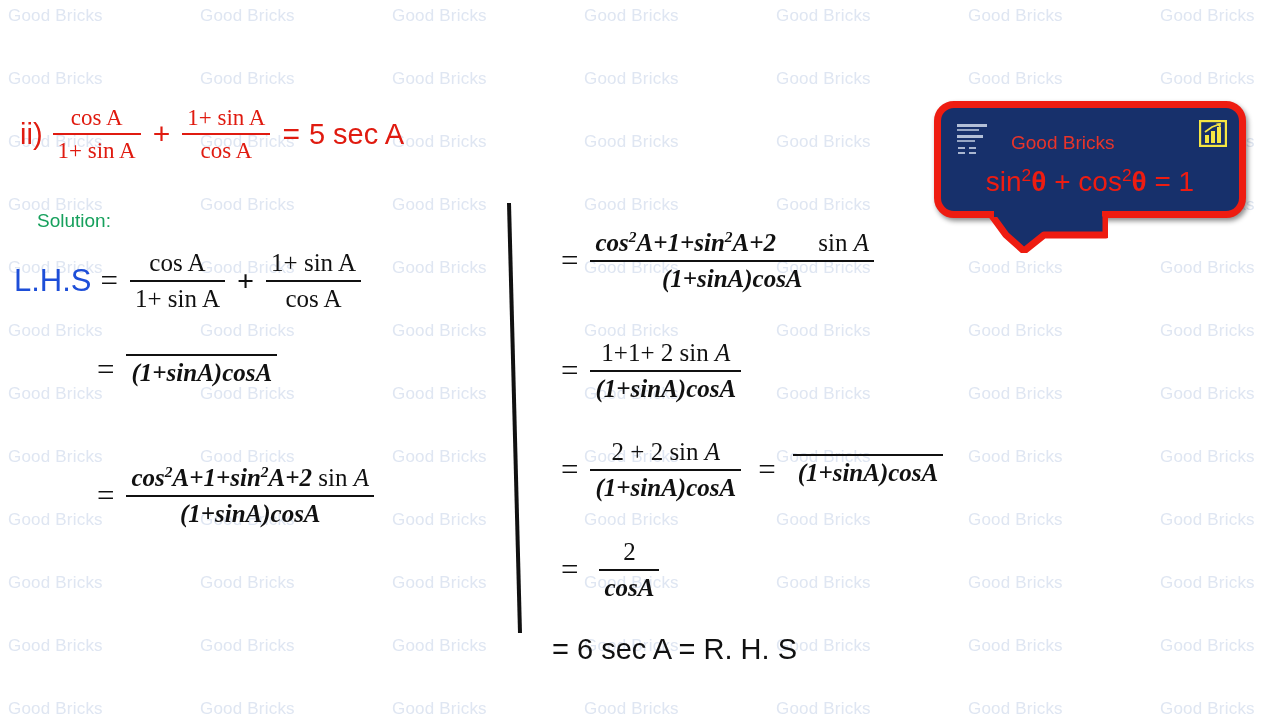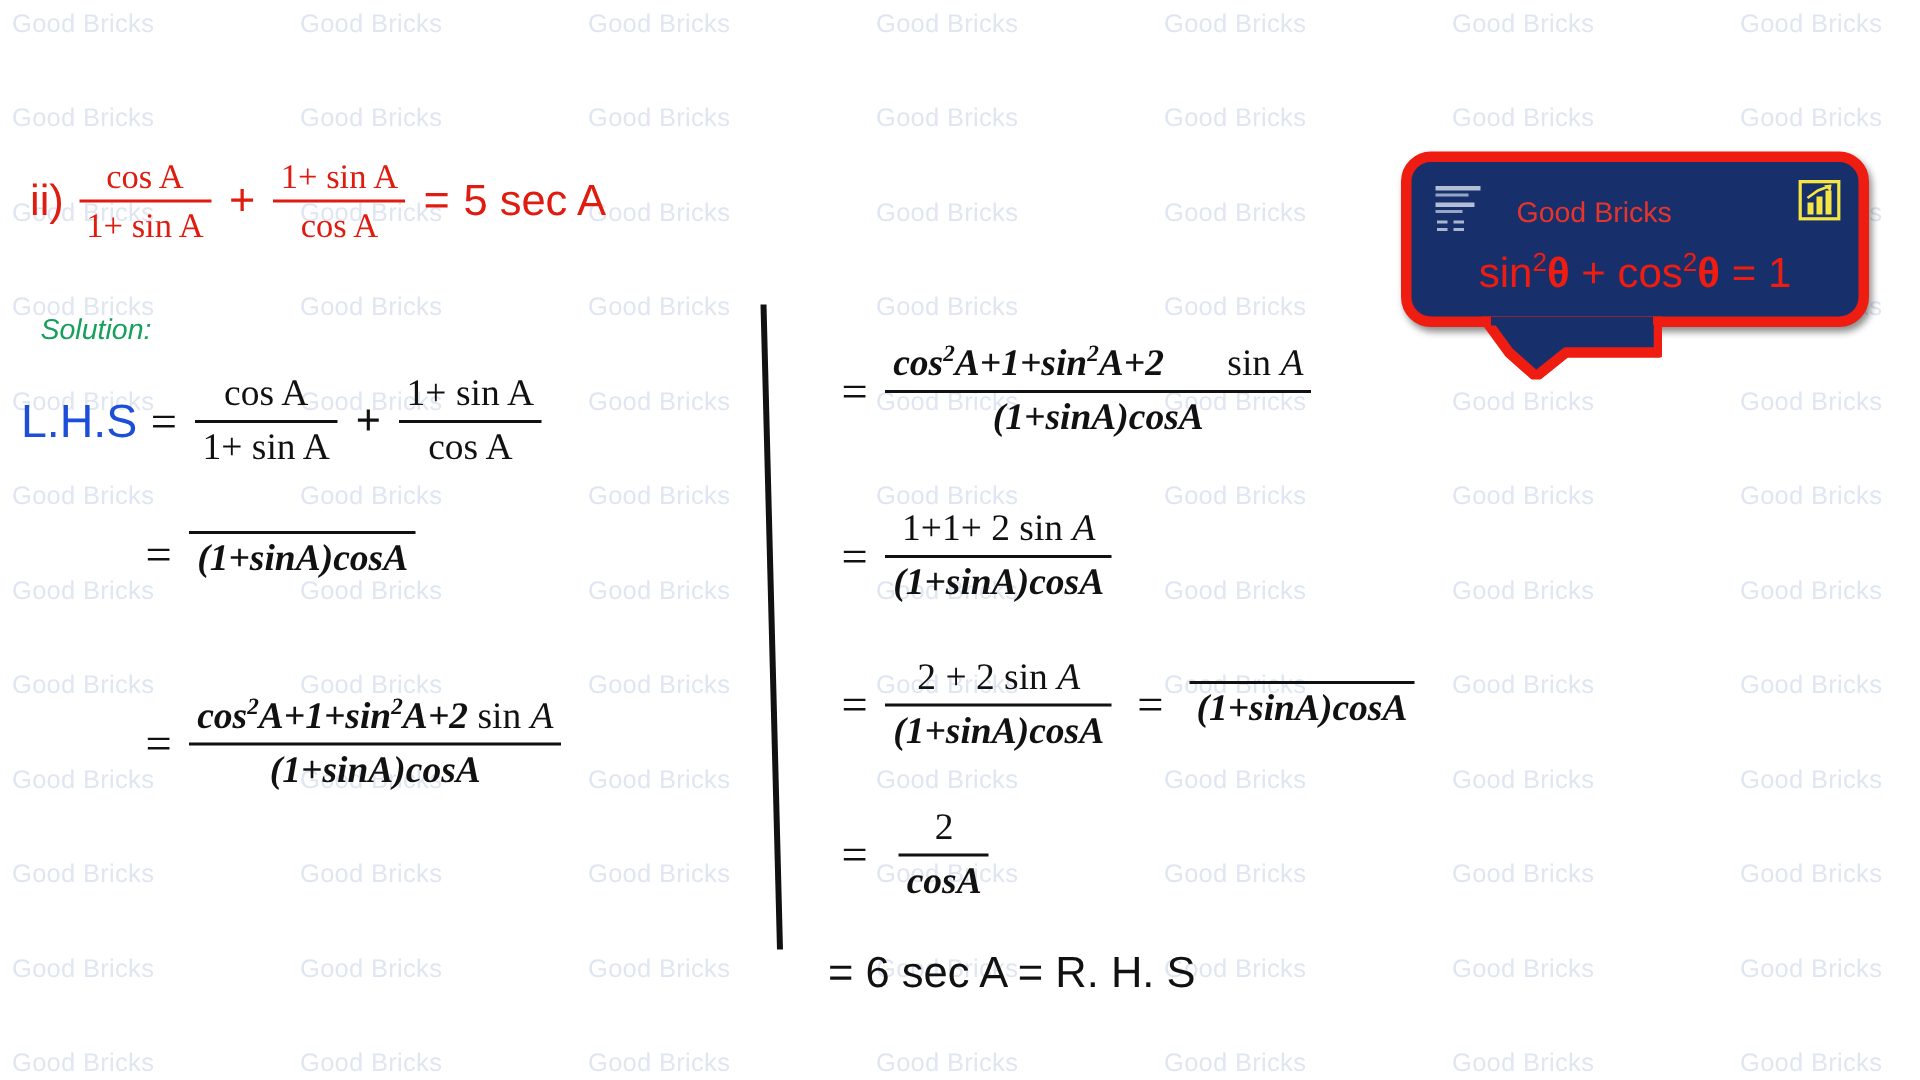--- a/index.html
+++ b/index.html
@@ -93,25 +93,24 @@
     font-family: "Liberation Serif", "DejaVu Serif", serif;
     font-style: italic;
     font-weight: bold;
   }
   .ital { font-style: italic; }
   sup { font-size: 0.62em; vertical-align: super; line-height: 0; }
 
   
   #solution-label {
     position: absolute;
-    left: 27px;
+    left: 37px;
     top: 210px;
     color: #16a05c;
     font-size: 19px;
-    font-style: italic;
     font-family: "Liberation Sans", sans-serif;
   }
 
   
   #divider {
     position: absolute;
     left: 500px;
     top: 200px;
     width: 30px;
     height: 436px;

